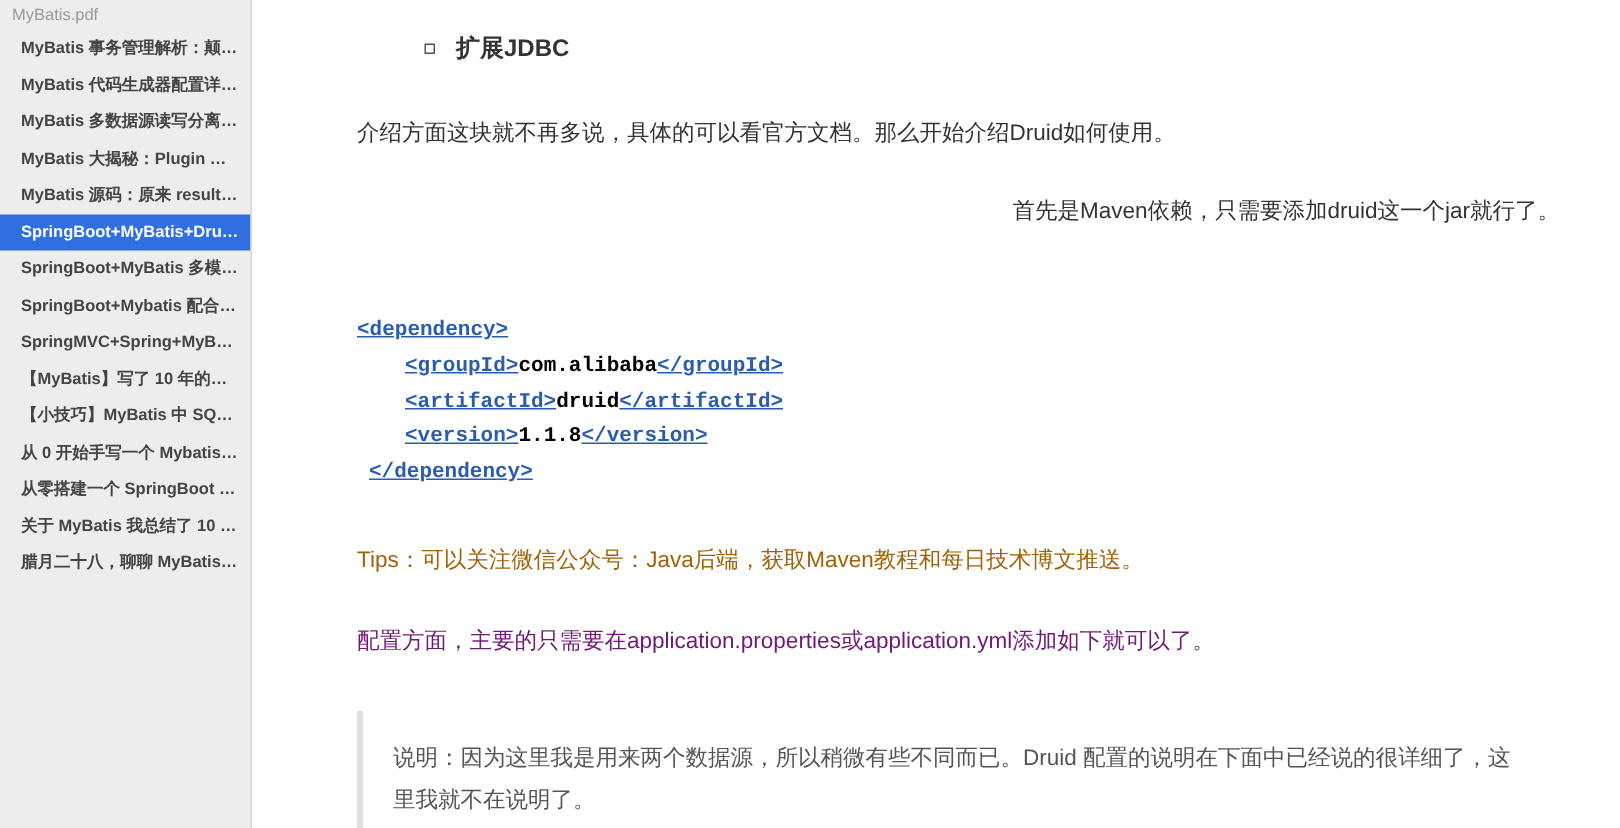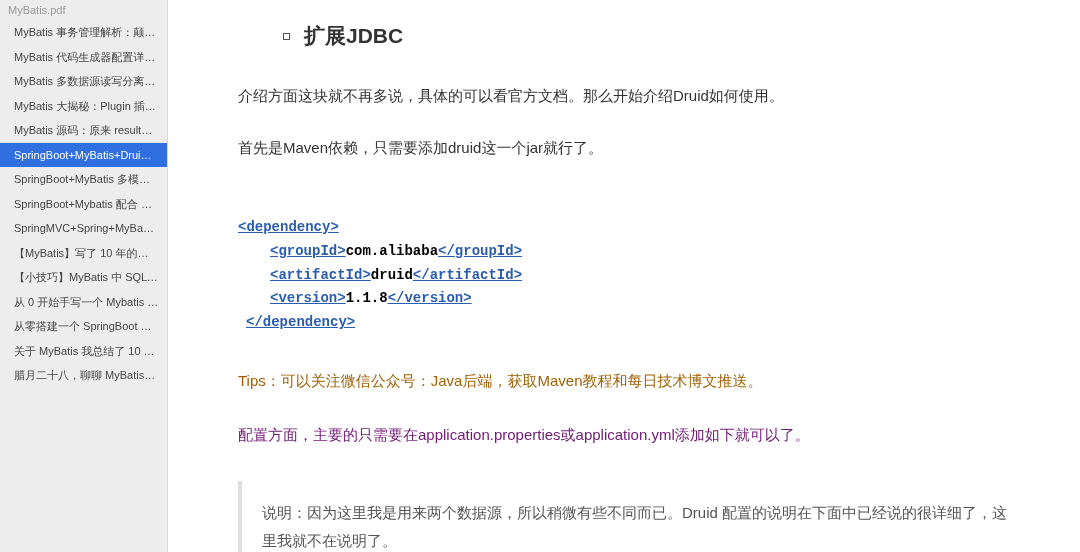--- a/index.html
+++ b/index.html
@@ -31,20 +31,21 @@
   }
   .sidebar-item {
     font-size: 11px;
     color: #444;
     padding: 4px 8px 4px 14px;
     white-space: nowrap;
     overflow: hidden;
     text-overflow: ellipsis;
     cursor: pointer;
     line-height: 1.5;
+    font-weight: bold;
   }
   .sidebar-item.active {
     background: #2f6fe0;
     color: #ffffff;
   }
   .content {
     flex: 1;
     padding: 0 40px 0 70px;
     overflow: hidden;
     height: 100%;
@@ -56,21 +57,21 @@
     margin-left: 45px;
   }
   .bullet-square {
     display: inline-block;
     width: 7px;
     height: 7px;
     border: 1.5px solid #555;
     margin-right: 14px;
   }
   .bullet-text {
-    font-size: 21px;
+    font-size: 16px;
     font-weight: 600;
     color: #333;
   }
   .para {
     font-size: 15px;
     color: #333;
     margin-top: 34px;
     line-height: 1.6;
   }
   .code-region {
@@ -134,21 +135,21 @@
   </div>
 
   <div class="content">
 
     <div class="bullet-row">
       <span class="bullet-square"></span>
       <span class="bullet-text">扩展JDBC</span>
     </div>
 
     <div class="para">介绍方面这块就不再多说，具体的可以看官方文档。那么开始介绍Druid如何使用。</div>
-    <div class="para" style="margin-top:28px;">首先是Maven依赖，只需要添加druid这一个jar就行了。</div>
+    <div class="para" style="margin-top:28px;text-align:right;">首先是Maven依赖，只需要添加druid这一个jar就行了。</div>
 
     <div class="code-region">
       <div class="code-block">
         <div>
           <span class="tag-blue">&lt;dependency&gt;</span>
         </div>
         <div class="indent1">
           <span class="tag-blue">&lt;groupId&gt;</span><span class="val-black">com.alibaba</span><span class="tag-blue">&lt;/groupId&gt;</span>
         </div>
         <div class="indent1">

